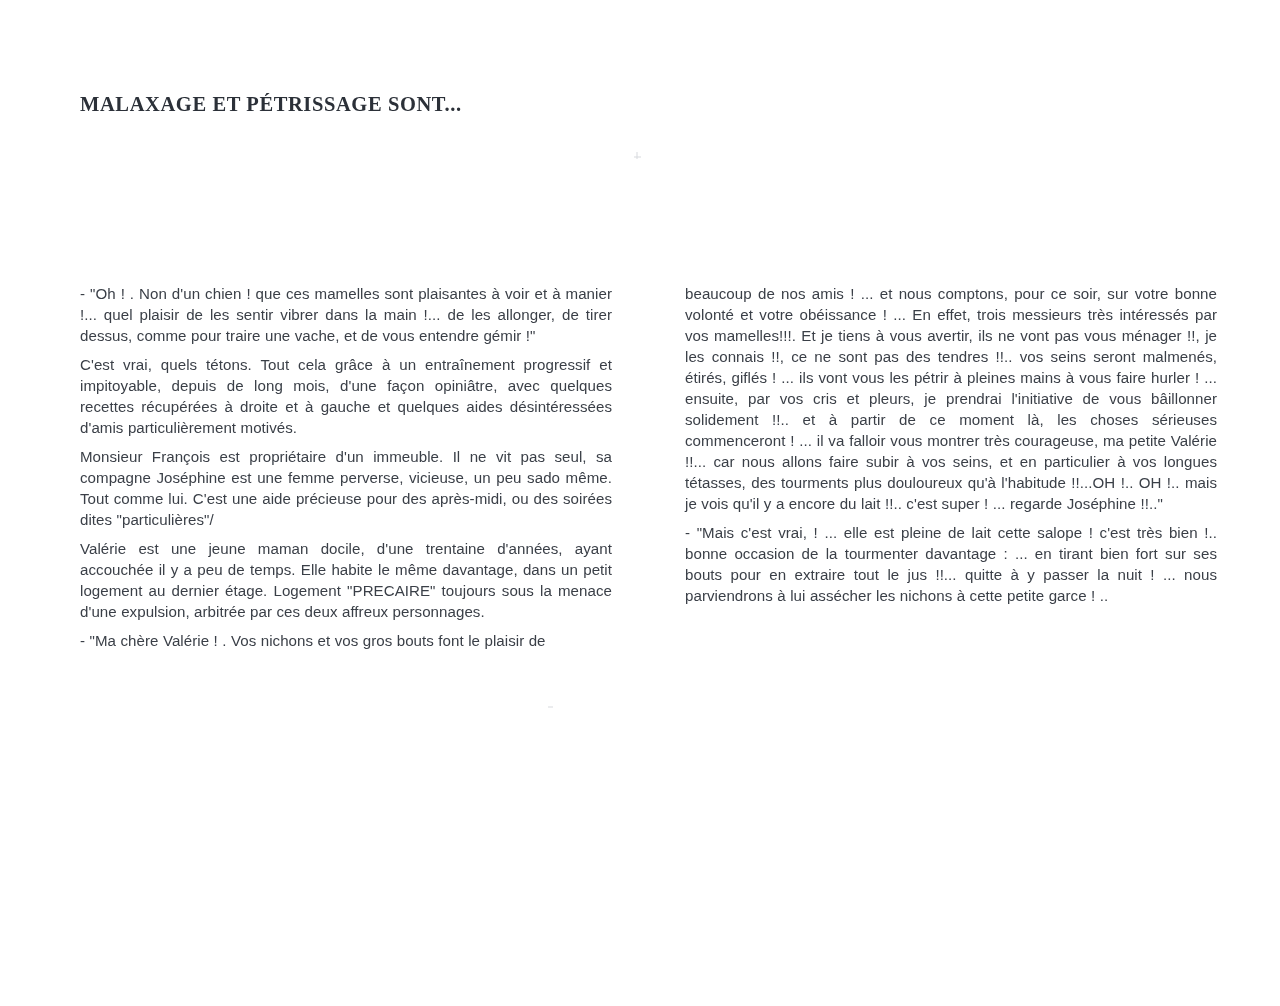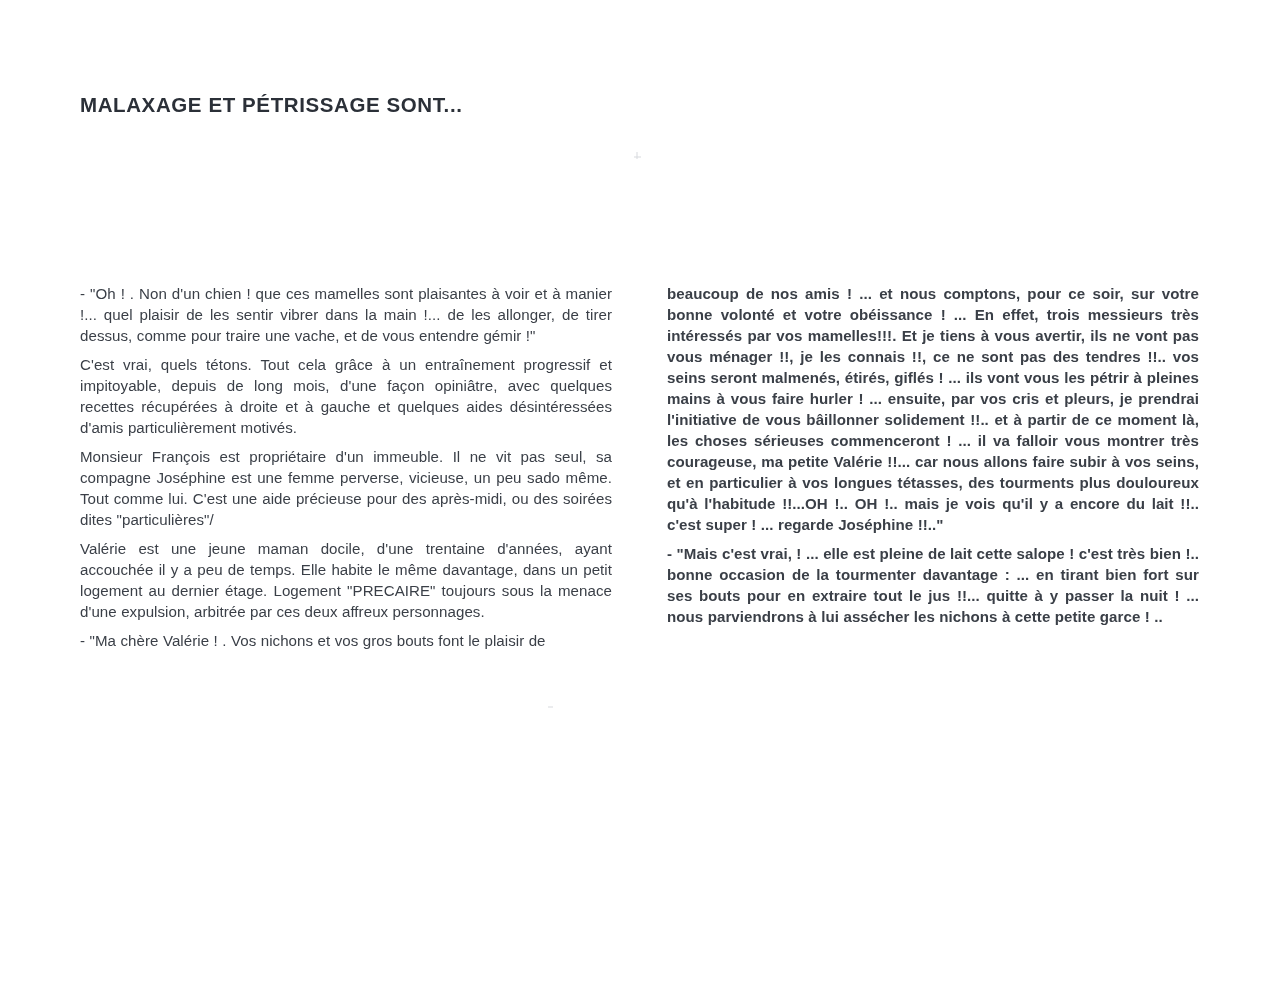--- a/index.html
+++ b/index.html
@@ -14,42 +14,42 @@
     background: #ffffff;
     overflow: hidden;
     font-family: "Liberation Sans", sans-serif;
   }
 
   
   .page-title {
     position: absolute;
     left: 80px;
     top: 79px;
-    font-family: Liberation Sans, sans-serif;
+    font-family: Liberation Serif, serif;
     font-weight: bold;
     font-size: 20.5px;
     letter-spacing: 0.6px;
     color: #2b3038;
     white-space: nowrap;
     -webkit-font-smoothing: antialiased;
   }
 
   
   .columns {
     position: absolute;
     left: 0;
     top: 283px;
     width: 1280px;
   }
   .col {
     position: absolute;
     top: 0;
   }
   .col-left  { left: 80px;  width: 532px; }
-  .col-right { left: 667px; width: 532px; font-weight: bold; }
+  .col-right { left: 685px; width: 532px; }
 
   .para {
     margin: 0 0 8px 0;
     font-size: 15.1px;
     line-height: 21px;
     color: #3a3f47;
     text-align: justify;
     text-justify: inter-word;
     letter-spacing: 0.05px;
     word-spacing: 0.2px;

